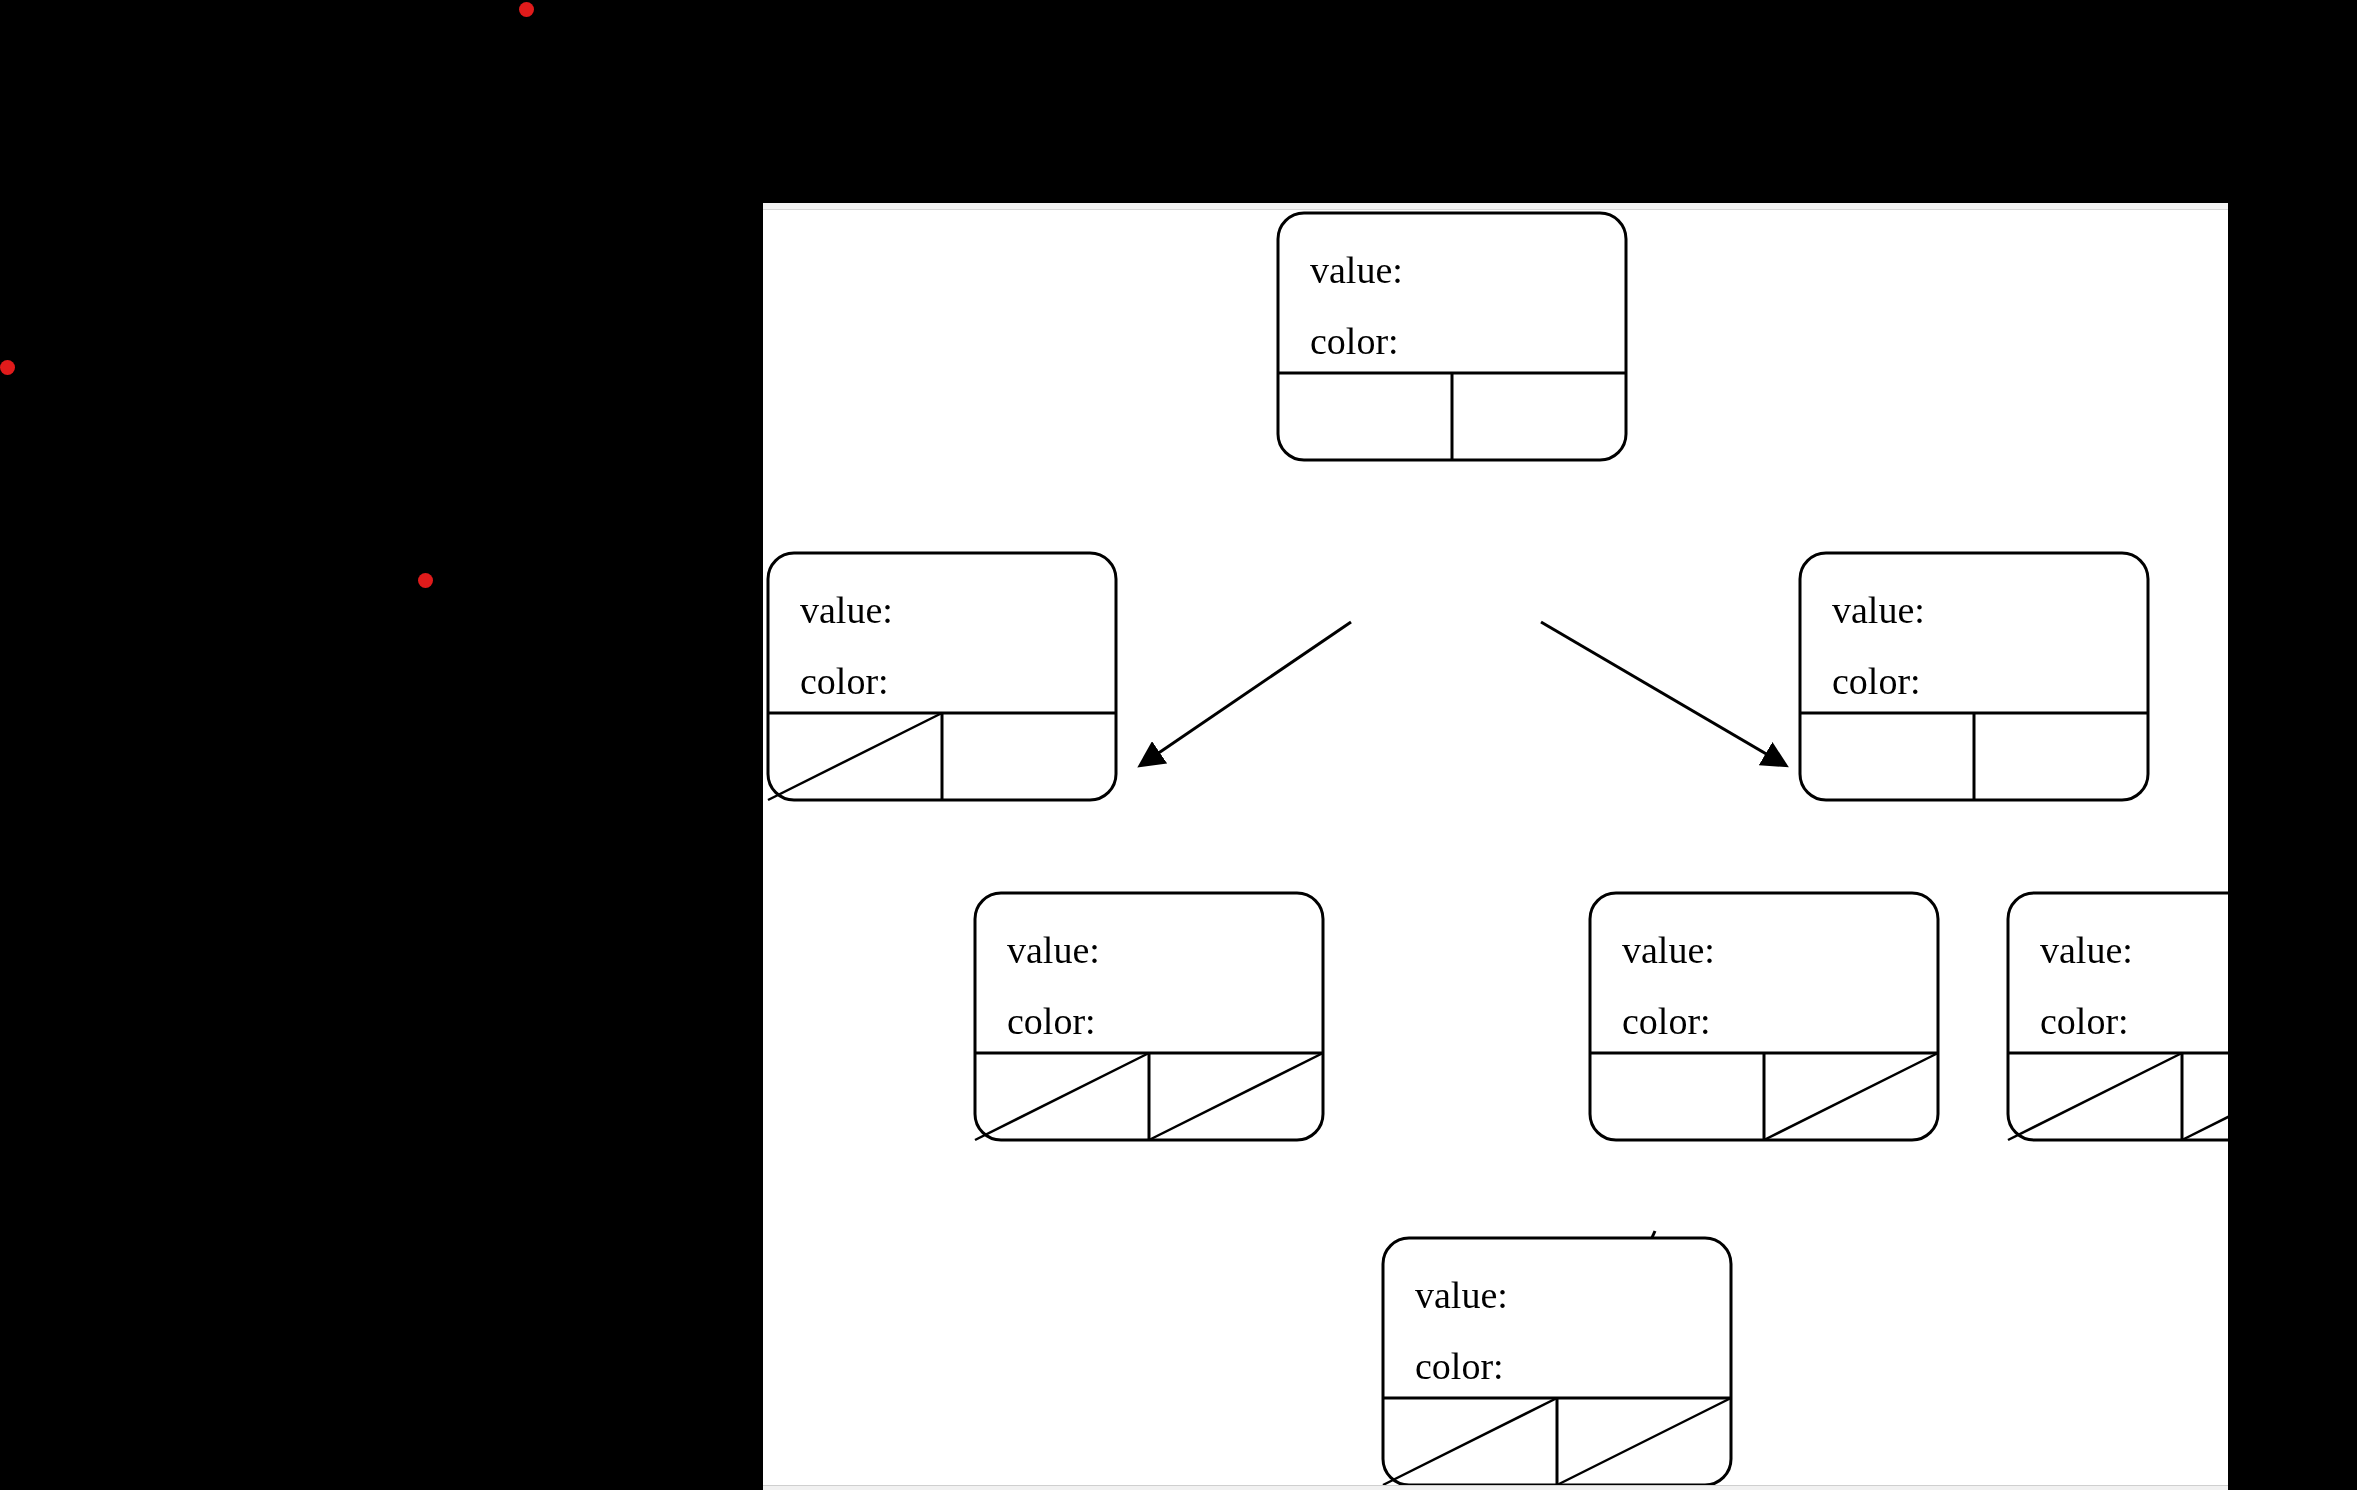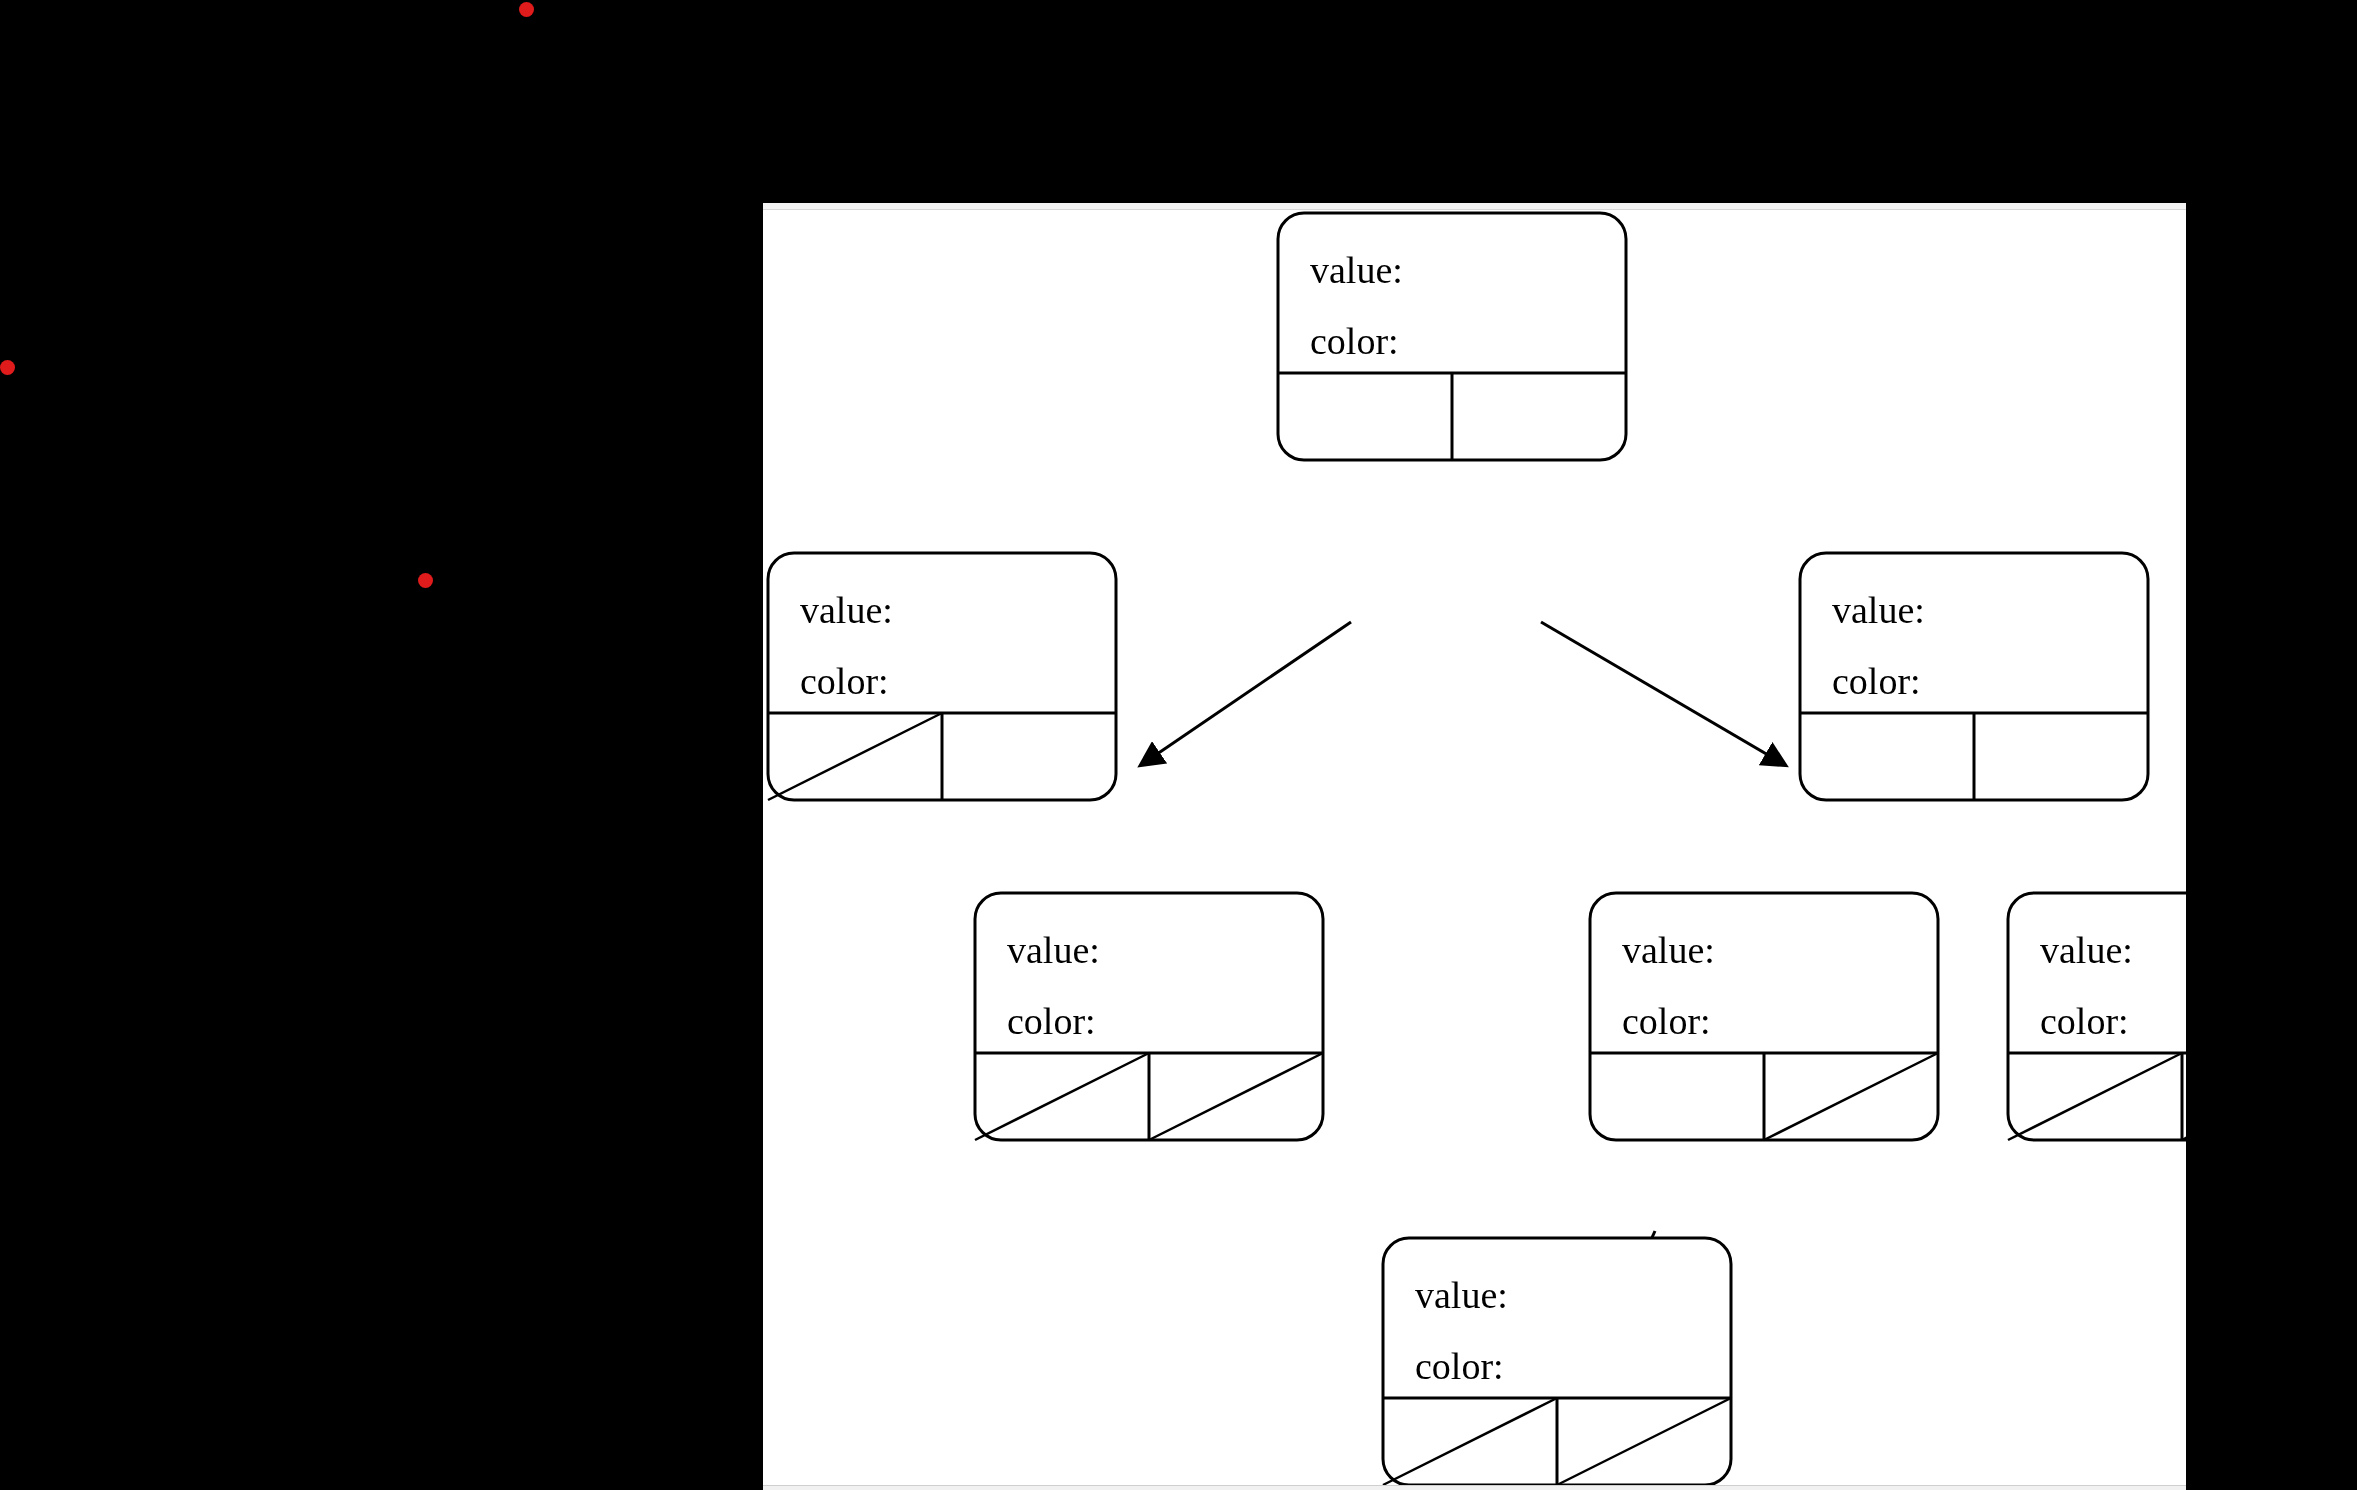--- a/index.html
+++ b/index.html
@@ -8,20 +8,21 @@
     padding: 0;
     background: #000000;
   }
   #screen {
     position: relative;
     width: 2186px;
     height: 1490px;
     background: #000000;
     overflow: hidden;
     font-family: "Liberation Serif", "DejaVu Serif", serif;
+    padding-left: 42px;
   }
   
   .marker-dot {
     position: absolute;
     width: 15px;
     height: 15px;
     border-radius: 50%;
     background: #e01b1b;
   }
   

